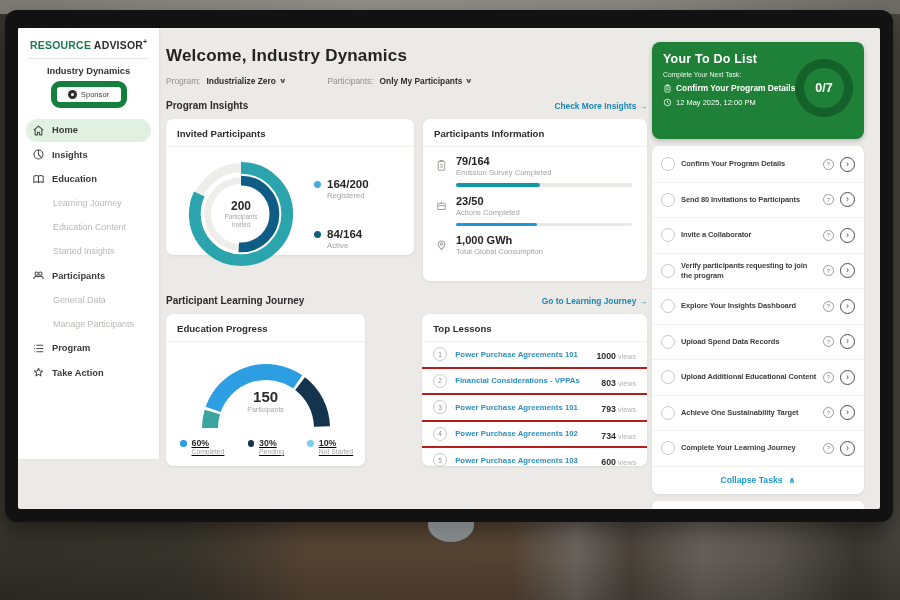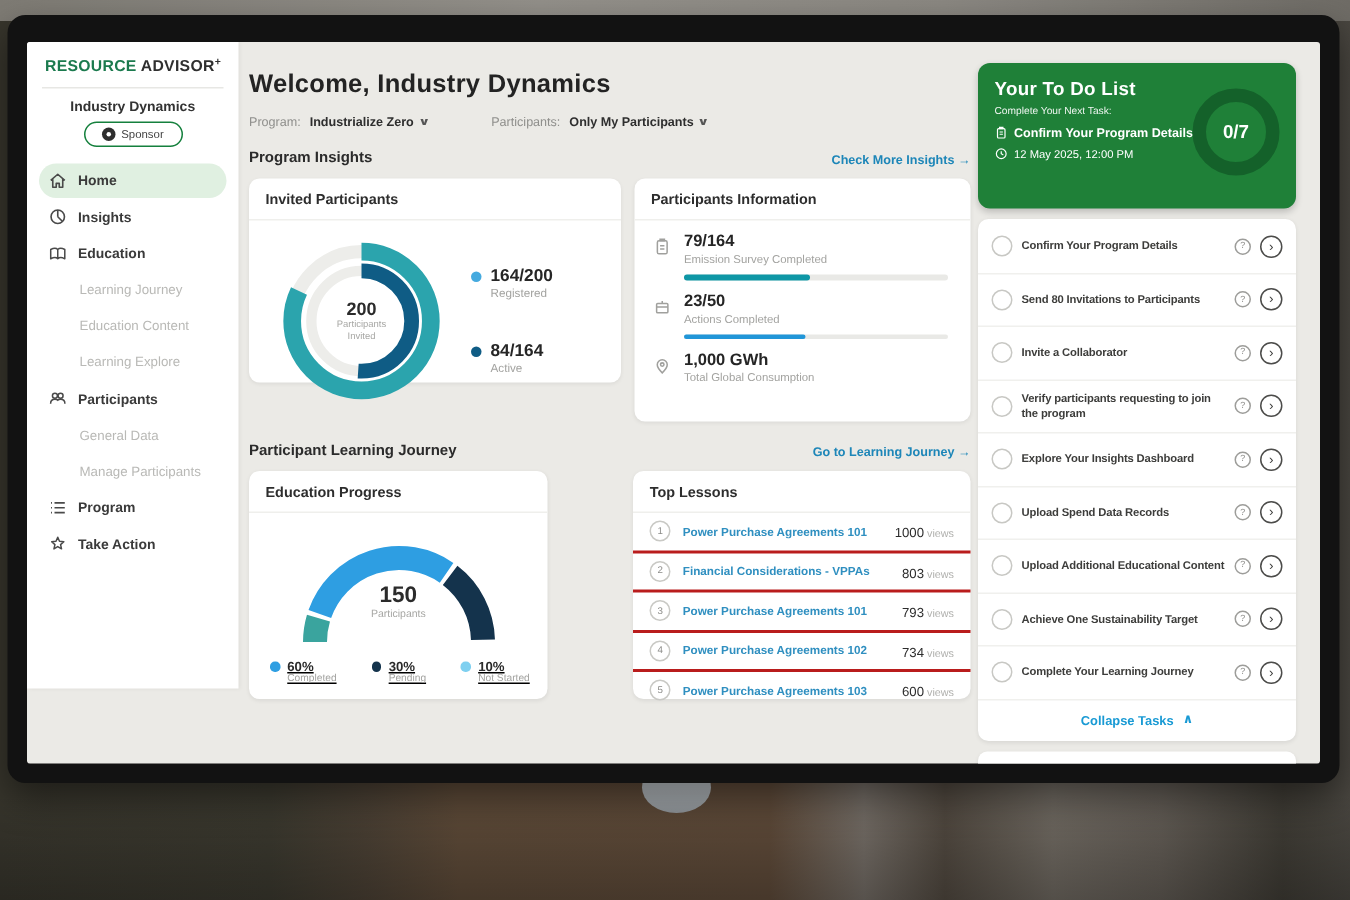--- a/index.html
+++ b/index.html
@@ -24,21 +24,21 @@
 
   
   .sidebar{position:absolute;left:0;top:0;width:141px;height:431px;background:#ffffff;
     box-shadow:1px 0 3px rgba(0,0,0,.05);}
   .logo{padding:10px 0 7px 12px;font-size:10.5px;font-weight:bold;letter-spacing:.2px;}
   .logo .res{color:#1b7a4e;}
   .logo .adv{color:#2f2f2f;}
   .logo sup{color:#2f2f2f;font-size:7px;}
   .sb-div{height:1px;background:#e7e7e4;margin:0 10px;}
   .org{margin-top:7px;text-align:center;font-size:9.3px;font-weight:bold;color:#333;}
-  .badge{margin:5px auto 8px;width:64px;height:15px;border:1px solid #15803d;border-radius:9px;
+  .badge{margin:5px auto 8px;width:64px;height:15px;border:6px solid #15803d;border-radius:9px;
     display:flex;align-items:center;justify-content:center;gap:4px;font-size:7.6px;color:#444;}
   .badge .dot{width:9px;height:9px;border-radius:50%;background:#2e2e2e;position:relative;}
   .badge .dot::after{content:"";position:absolute;left:3px;top:3px;width:3px;height:3px;border-radius:50%;background:#fff;}
   .menu{padding:3px 8px 0 8px;}
   .mi{display:flex;align-items:center;gap:7px;height:23px;padding:0 6px;border-radius:12px;
     font-size:9.3px;font-weight:bold;color:#3a3a3a;cursor:pointer;margin-bottom:1.5px;}
   .mi.active{background:#e0f0e1;}
   .mi.sub{padding-left:27px;font-weight:normal;color:#b9b9b6;font-size:8.9px;height:22.5px;}
   .mi .ic{width:13px;height:13px;flex:0 0 13px;color:#4a4a4a;display:inline-flex;}
   .mi .ic svg{width:13px;height:13px;}
@@ -89,21 +89,21 @@
   .gle .v{font-size:8.8px;font-weight:bold;color:#2a2a2a;}
   .gle .l{font-size:6.8px;color:#a3a3a0;}
 
   .card-lessons{width:254px;height:152px;margin-left:48px;}
   .lesson{display:flex;align-items:center;gap:8px;padding:0 11px;height:24.5px;border-bottom:2px solid #b91c1c;}
   .lesson:last-child{border-bottom:none;}
   .lesson .rank{width:12px;height:12px;flex:0 0 12px;border:1px solid #c9c9c5;border-radius:50%;
     display:flex;align-items:center;justify-content:center;font-size:6.5px;color:#8b8b88;}
   .lesson .lt{flex:1;font-size:7.8px;font-weight:bold;color:#2f8fc0;cursor:pointer;
     white-space:nowrap;overflow:hidden;}
-  .lesson .views{font-size:8.8px;font-weight:normal;color:#2d2d2d;}
+  .lesson .views{font-size:8.8px;font-weight:bold;color:#2d2d2d;}
   .lesson .vs{font-size:7.2px;color:#b0b0ad;margin-left:2px;}
 
   
   .rightp{position:absolute;left:634px;top:0;width:212px;height:100%;}
   .todo-hero{position:relative;margin-top:14px;height:97px;border-radius:8px;background:#1f8038;
     box-shadow:0 2px 5px rgba(0,0,0,.2);color:#fff;padding:10px 11px;box-sizing:border-box;}
   .todo-hero .t{font-size:12.5px;font-weight:bold;letter-spacing:.2px;}
   .todo-hero .s{font-size:6.8px;margin-top:5px;opacity:.92;}
   .todo-hero .task{display:flex;align-items:center;gap:4px;font-size:8.4px;font-weight:bold;margin-top:5px;}
   .todo-hero .when{display:flex;align-items:center;gap:4px;font-size:7.5px;margin-top:5px;}
@@ -178,21 +178,21 @@
               </span>
               <span>Education</span>
             </div>
             <div class="mi sub">
               <span>Learning Journey</span>
             </div>
             <div class="mi sub">
               <span>Education Content</span>
             </div>
             <div class="mi sub">
-              <span>Learning Explore</span>
+              <span>Started Insights</span>
             </div>
             <div class="mi">
               <span class="ic">
                 <svg viewBox="0 0 18 18" fill="none" stroke="currentColor" stroke-width="1.4">
                   <circle cx="6.4" cy="6.6" r="2.3"></circle>
                   <circle cx="11.6" cy="6.6" r="2.3"></circle>
                   <path d="M2.4 14c0-2.8 2-4 4-4 1.8 0 2.6.8 2.6.8S9.8 10 11.6 10c2 0 4 1.2 4 4"></path>
                 </svg>
               </span>
               <span>Participants</span>

